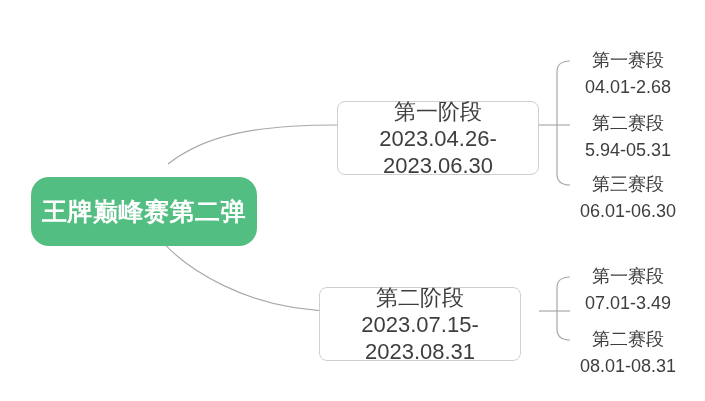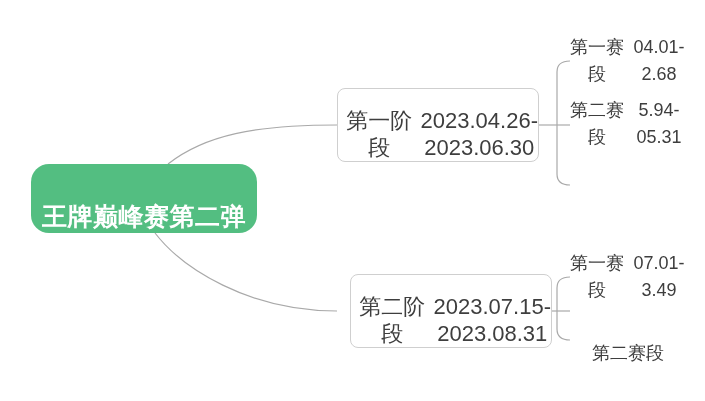--- a/index.html
+++ b/index.html
@@ -22,43 +22,44 @@
     pointer-events:none;
   }
   .connectors path{
     fill:none;
     stroke:var(--connector);
     stroke-width:1.2;
   }
   .node{
     position:absolute;
     box-sizing:border-box;
-    display:flex;flex-direction:row;
-    align-items:flex-end;justify-content:center;
+    display:flex;flex-direction:column;
+    align-items:flex-start;justify-content:center;
     text-align:center;
+    margin-top:13px;
   }
   .root-node{
     left:31px;top:164px;width:226px;height:69px;
     background:var(--root-bg);
     border-radius:18px;
     color:var(--root-text);
     font-size:25px;font-weight:bold;
     letter-spacing:0.5px;
   }
   .stage-node{
     width:202px;height:74px;
     background:var(--node-bg);
     border:1px solid var(--node-border);
     border-radius:8px;
     color:var(--text);
     font-size:22px;
     line-height:27px;
   }
   .stage-node.stage-1{left:337px;top:88px;}
-  .stage-node.stage-2{left:350px;top:274px;}
+  .stage-node.stage-2{left:319px;top:274px;}
   .leaf-node{
     width:124px;height:54px;
     color:var(--text);
     font-size:18px;
     line-height:27px;
   }
   .leaf-1a{left:566px;top:34px;}
   .leaf-1b{left:566px;top:97px;}
   .leaf-1c{left:566px;top:158px;}
   .leaf-2a{left:566px;top:250px;}
@@ -100,23 +101,28 @@
   <div class="node leaf-node leaf-1a">
     <span class="line">第一赛段</span>
     <span class="line">04.01-2.68</span>
   </div>
 
   <div class="node leaf-node leaf-1b">
     <span class="line">第二赛段</span>
     <span class="line">5.94-05.31</span>
   </div>
 
+  <div class="node leaf-node leaf-1c">
+    <span class="line">第三赛段</span>
+    <span class="line">06.01-06.30</span>
+  </div>
 
   <div class="node leaf-node leaf-2a">
     <span class="line">第一赛段</span>
     <span class="line">07.01-3.49</span>
   </div>
 
   <div class="node leaf-node leaf-2b">
     <span class="line">第二赛段</span>
+    <span class="line">08.01-08.31</span>
   </div>
 
 </div>
 
 </body></html>

